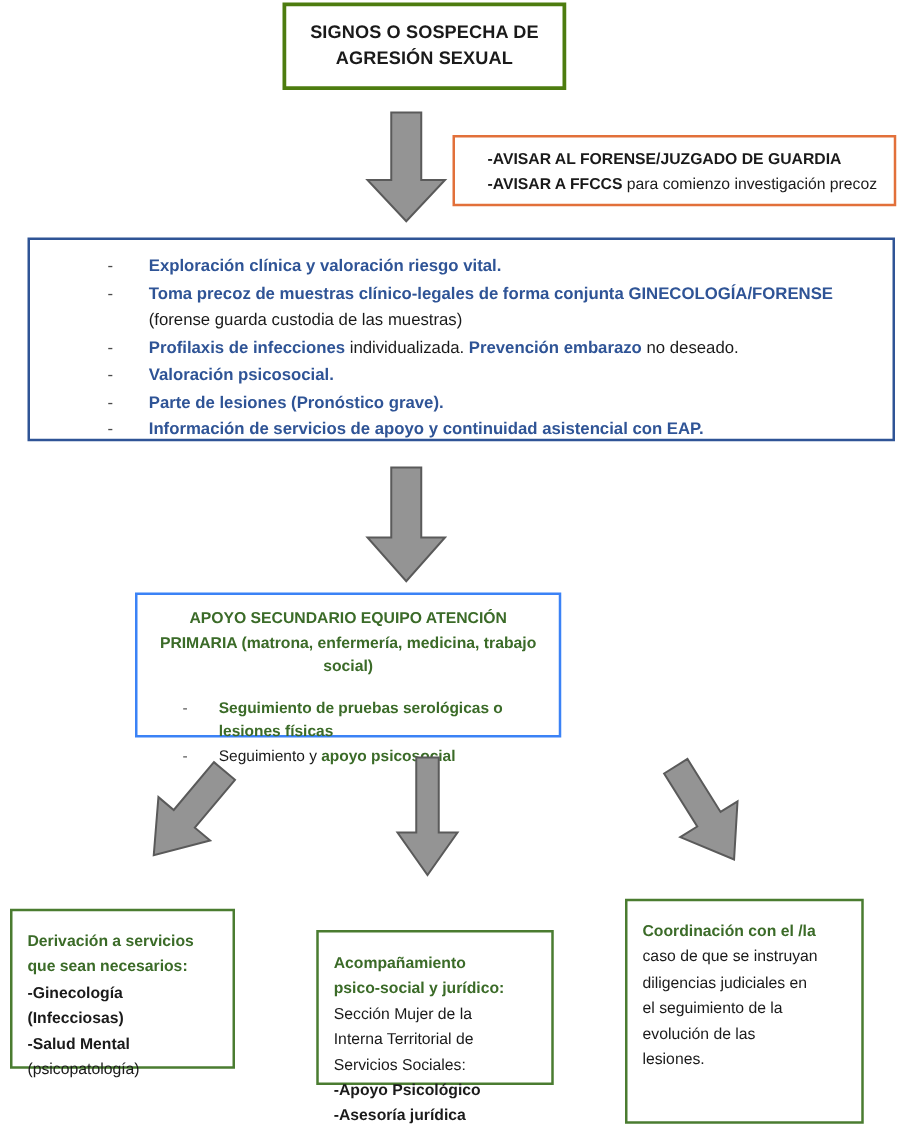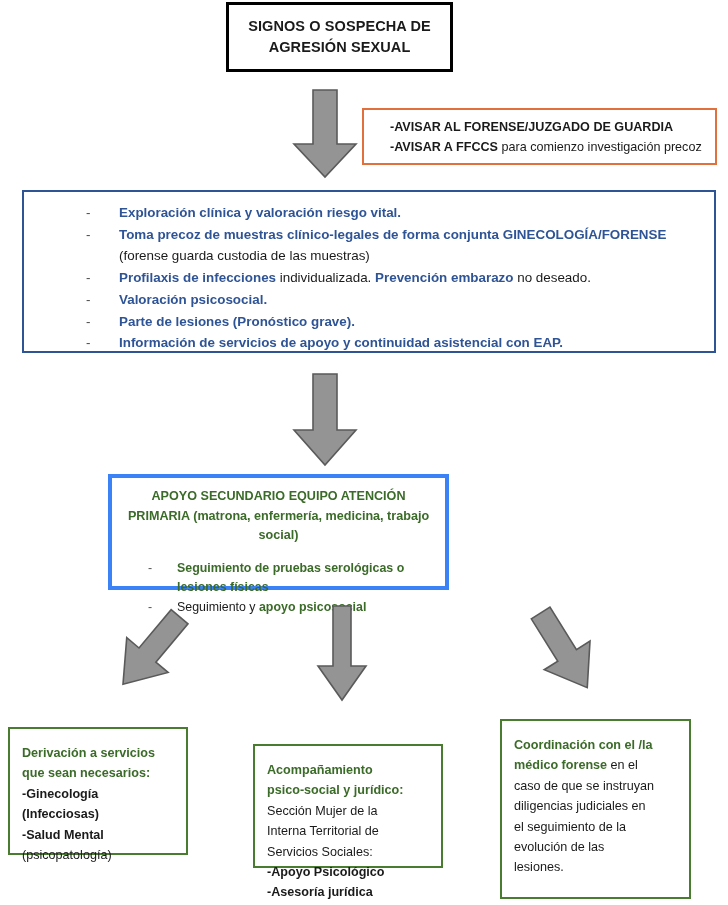--- a/index.html
+++ b/index.html
@@ -23,21 +23,21 @@
     box-sizing: border-box;
     background: #ffffff;
   }
 
   
   #title-box {
     left: 226px;
     top: 2px;
     width: 227px;
     height: 70px;
-    border: 3px solid #000000;
+    border: 3px solid #4d7c0f;
     display: flex;
     align-items: center;
     justify-content: center;
     text-align: center;
   }
   #title-box .txt {
     font-size: 14.5px;
     font-weight: bold;
     color: #1a1a1a;
     line-height: 1.45;
@@ -99,21 +99,21 @@
     color: #1a1a1a;
     font-weight: normal;
   }
 
   
   #support-box {
     left: 108px;
     top: 474px;
     width: 341px;
     height: 116px;
-    border: 4px solid #3b82f6;
+    border: 2px solid #3b82f6;
     padding: 9px 10px 0 10px;
   }
   #support-box .head {
     font-size: 12.6px;
     font-weight: bold;
     color: #3b6b28;
     text-align: center;
     line-height: 1.55;
   }
   #support-box .sublist {
@@ -273,21 +273,20 @@
     <div class="ln rg">Sección Mujer de la</div>
     <div class="ln rg">Interna Territorial de</div>
     <div class="ln rg">Servicios Sociales:</div>
     <div class="ln bk">-Apoyo Psicológico</div>
     <div class="ln bk">-Asesoría jurídica</div>
     <div class="ln bk">-Recursos sociales</div>
   </div>
 
   <div class="leaf-box" id="leaf-3">
     <div class="ln g">Coordinación con el /la</div>
-    <div class="ln"><span class="g">médico forense</span><span class="rg"> en el</span></div>
     <div class="ln rg">caso de que se instruyan</div>
     <div class="ln rg">diligencias judiciales en</div>
     <div class="ln rg">el seguimiento de la</div>
     <div class="ln rg">evolución de las</div>
     <div class="ln rg">lesiones.</div>
   </div>
 
 </div>
 
 </body></html>

